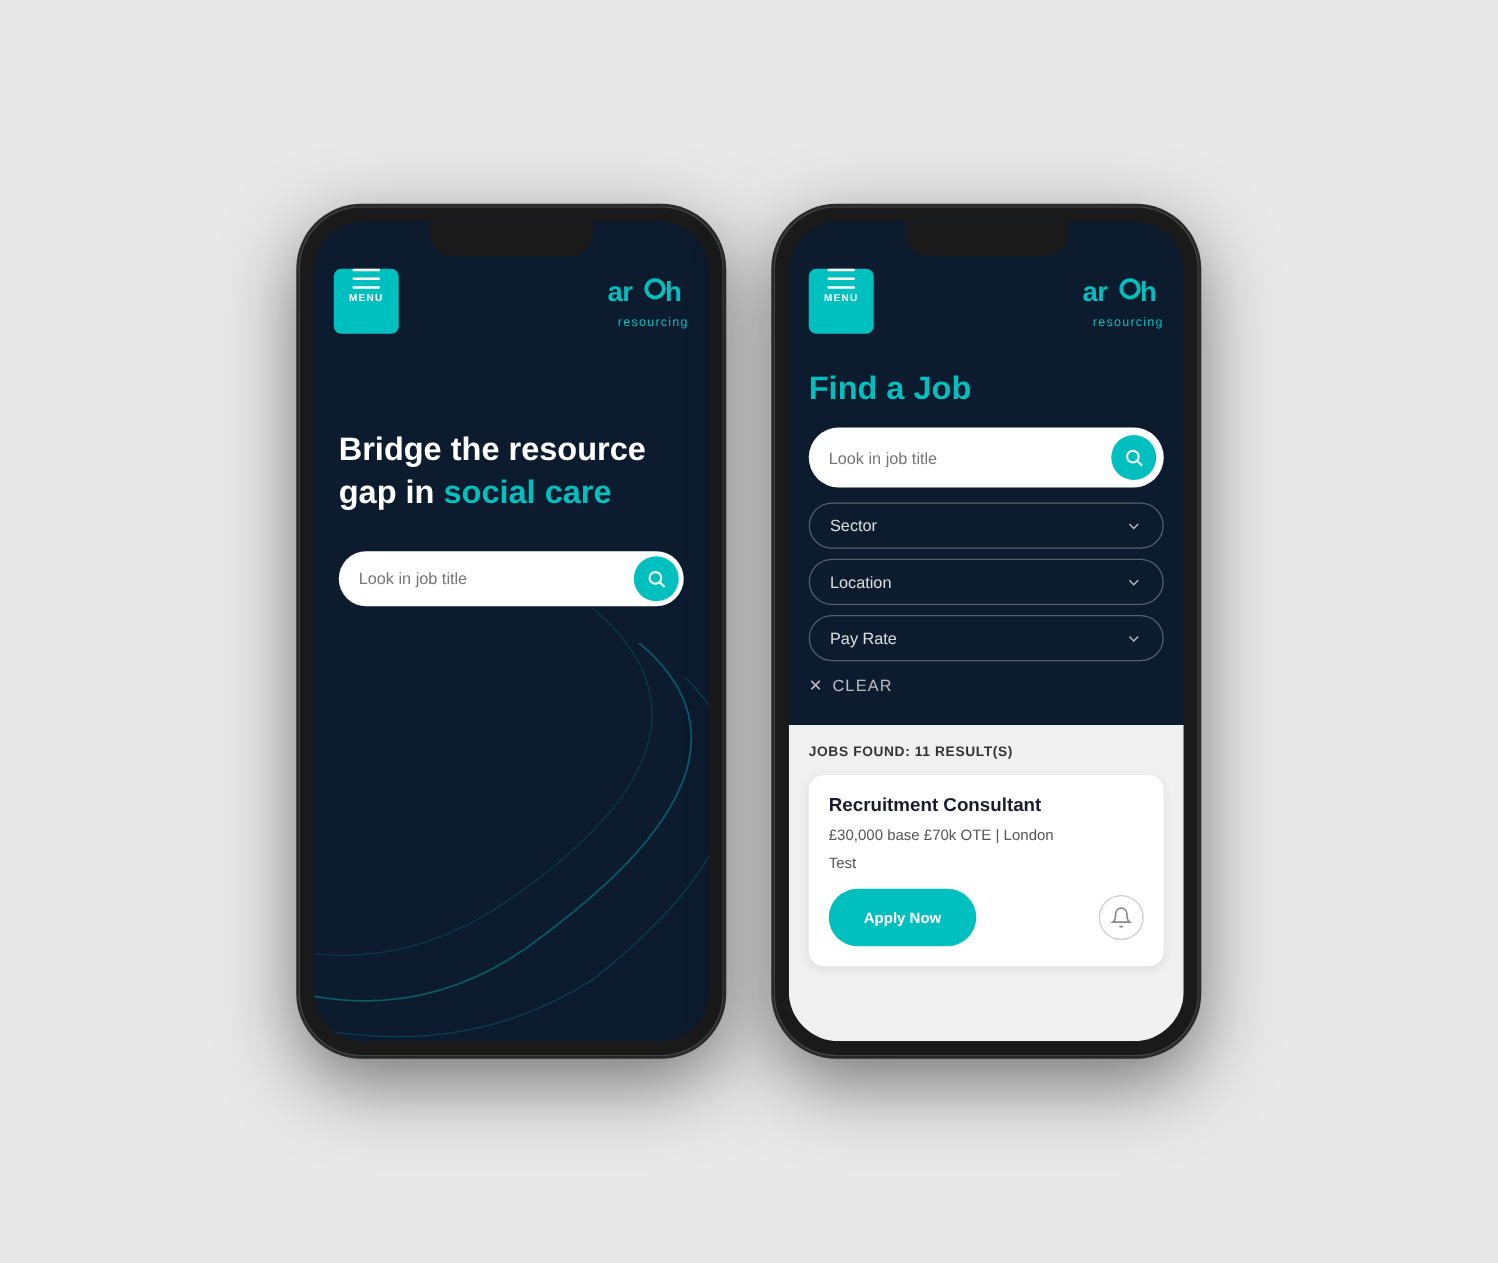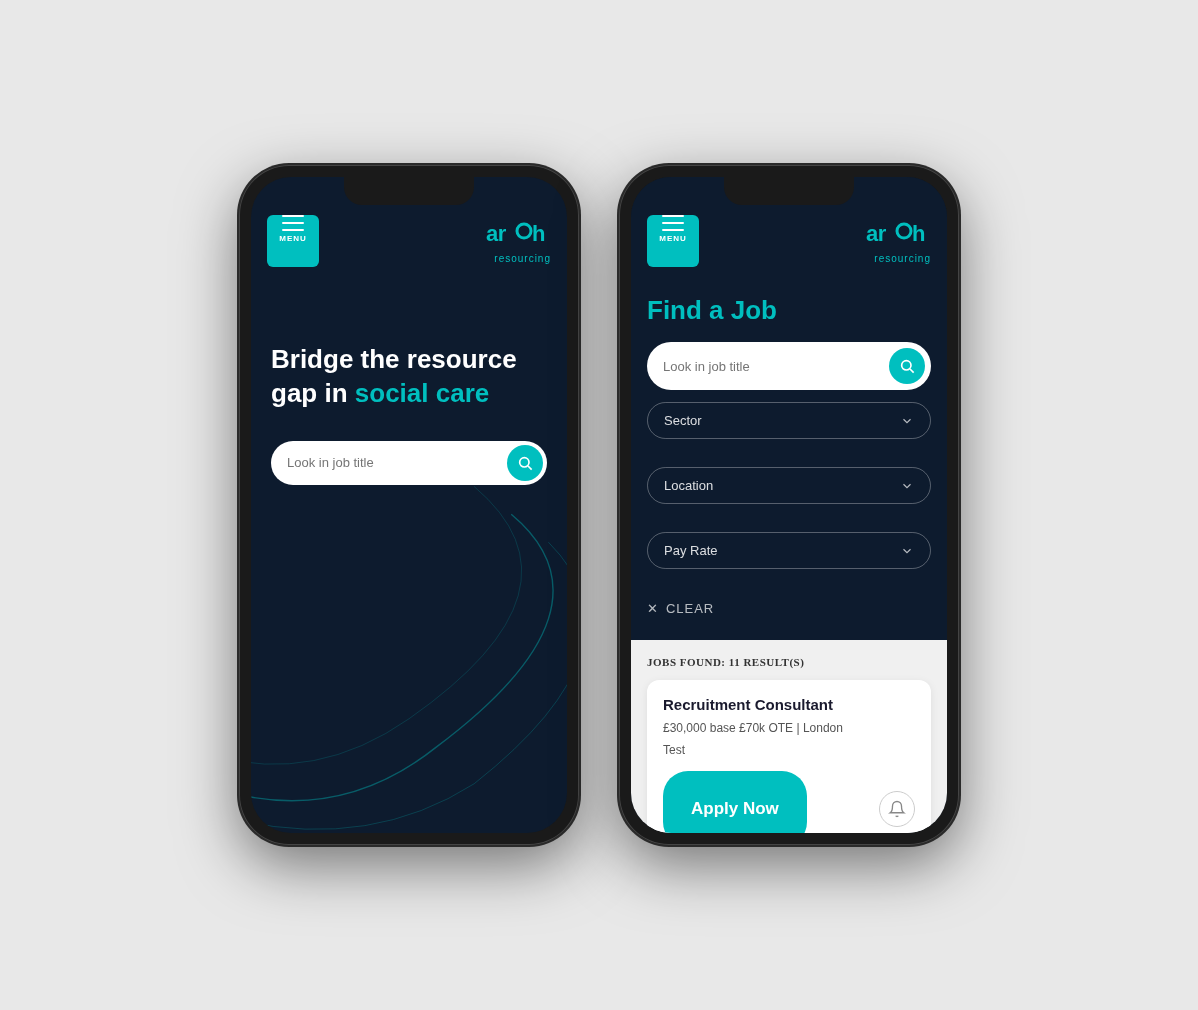--- a/index.html
+++ b/index.html
@@ -193,21 +193,21 @@
       background: transparent;
     }
 
     .dropdown {
       display: flex;
       align-items: center;
       justify-content: space-between;
       border: 1.5px solid rgba(255,255,255,0.3);
       border-radius: 30px;
       padding: 10px 16px;
-      margin-bottom: 28px;
+      margin-bottom: 8px;
       cursor: pointer;
     }
 
     .dropdown-label {
       color: rgba(255,255,255,0.85);
       font-size: 13px;
     }
 
     .chevron {
       width: 14px;
@@ -245,21 +245,20 @@
       overflow: hidden;
     }
 
     .results-count {
       font-size: 11px;
       font-weight: 700;
       color: #333;
       letter-spacing: 0.5px;
       margin-bottom: 12px;
       text-transform: uppercase;
-      font-family: Liberation Serif, serif;
     }
 
     .job-card {
       background: white;
       border-radius: 12px;
       padding: 16px;
       box-shadow: 0 2px 8px rgba(0,0,0,0.08);
     }
 
     .job-title {
@@ -279,22 +278,22 @@
       font-size: 12px;
       color: #555;
       margin-bottom: 14px;
     }
 
     .apply-btn {
       background: #00bfbf;
       color: white;
       border: none;
       border-radius: 25px;
-      padding: 28px 28px;
-      font-size: 17px;
+      padding: 16px 28px;
+      font-size: 12px;
       font-weight: 600;
       cursor: pointer;
       display: inline-block;
     }
 
     .notification-btn {
       float: right;
       width: 36px;
       height: 36px;
       border: 1.5px solid #ccc;

